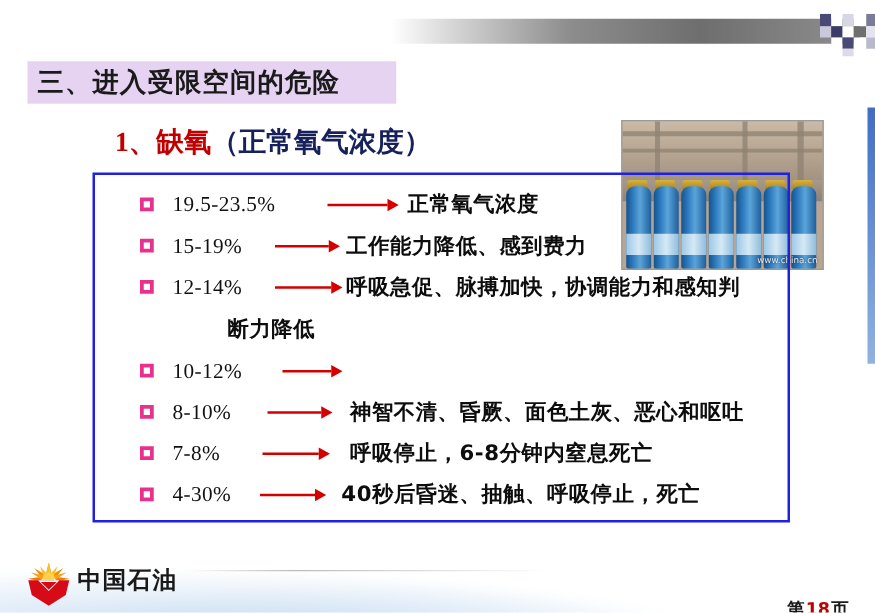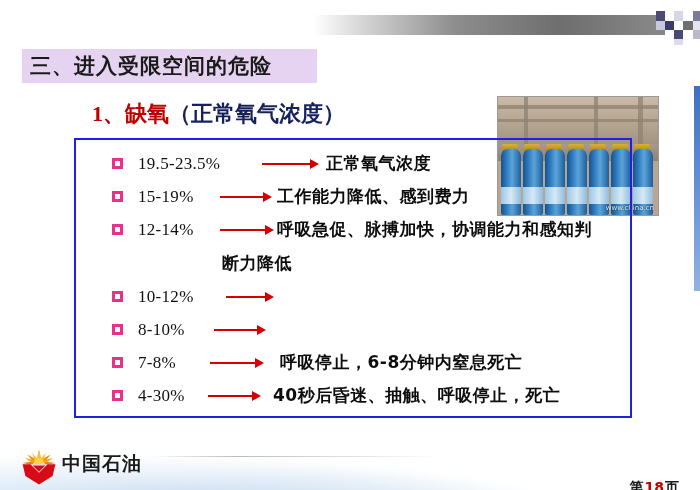--- a/index.html
+++ b/index.html
@@ -384,40 +384,41 @@
     <div class="row">
       <span class="bullet"></span>
       <span class="pct">12-14%</span>
       <span class="arrow" style="left:146px;">
         <span class="shaft" style="width:45px;"></span>
           <span class="head" style="left:45px;"></span>
       </span>
       <span class="desc" style="left:203px;">呼吸急促、脉搏加快，协调能力和感知判</span>
     </div>
 
-    <div class="row" style="height:34px;margin-left:40px;">
+    <div class="row" style="height:34px;">
       <span class="cont-line">断力降低</span>
     </div>
 
     <div class="row">
       <span class="bullet"></span>
       <span class="pct">10-12%</span>
       <span class="arrow" style="left:152px;">
         <span class="shaft" style="width:39px;"></span>
           <span class="head" style="left:39px;"></span>
       </span>
     </div>
 
     <div class="row">
       <span class="bullet"></span>
       <span class="pct">8-10%</span>
       <span class="arrow" style="left:140px;">
         <span class="shaft" style="width:43px;"></span>
           <span class="head" style="left:43px;"></span>
       </span>
+      <span class="desc" style="left:206px;">神智不清、昏厥、面色土灰、恶心和呕吐</span>
     </div>
 
     <div class="row">
       <span class="bullet"></span>
       <span class="pct">7-8%</span>
       <span class="arrow" style="left:136px;">
         <span class="shaft" style="width:45px;"></span>
           <span class="head" style="left:45px;"></span>
       </span>
       <span class="desc" style="left:206px;">呼吸停止，6-8分钟内窒息死亡</span>

